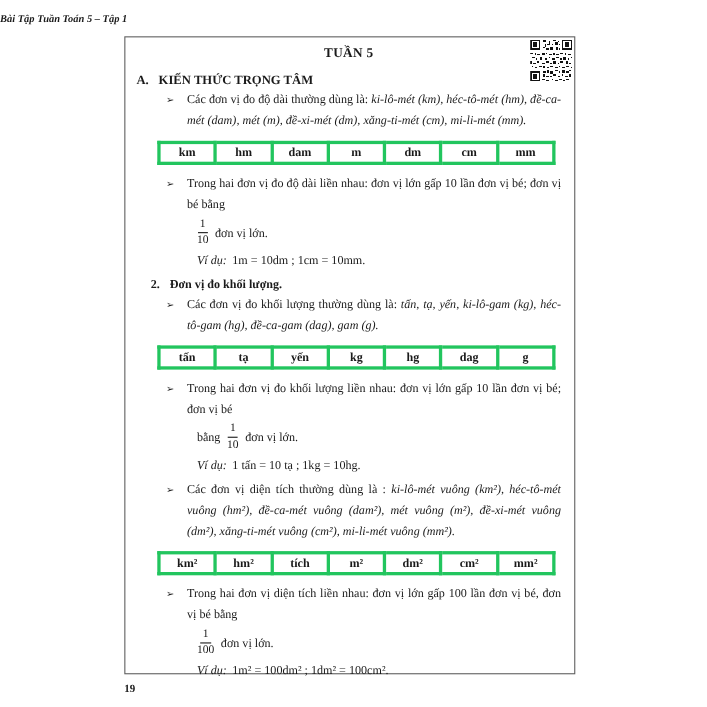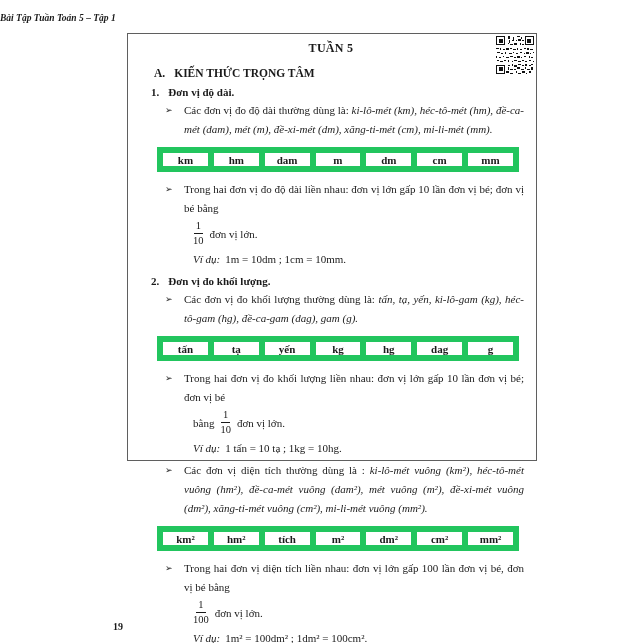--- a/index.html
+++ b/index.html
@@ -16,43 +16,43 @@
   .running-header {
     position: absolute;
     top: 13px; left: 0; right: 130px;
     text-align: left;
     font-weight: bold; font-style: italic;
     font-size: 9.5px;
   }
 
   .frame {
     position: absolute;
-    left: 127px; top: 33px;
-    width: 410px; height: 428px;
+    left: 113px; top: 33px;
+    width: 410px; height: 580px;
     border: 1.5px solid #5f5f5f;
     padding: 5px 12px 0 10px;
     background: #ffffff;
   }
 
   .qr {
     position: absolute;
     top: 2px; right: 2px;
     width: 38px; height: 38px;
   }
 
   .week-title {
     text-align: center;
     font-weight: bold;
     font-size: 12px;
     letter-spacing: 0.3px;
     margin: 2px 0 0 0;
   }
 
   .sec-heading {
-    margin: 11px 0 0 16px;
+    margin: 11px 0 0 0;
     font-weight: bold;
     font-size: 11.5px;
   }
   .sec-letter { margin-right: 9px; }
 
   .sub-heading {
     margin: 7px 0 0 13px;
     font-weight: bold;
     font-size: 11px;
   }
@@ -68,21 +68,21 @@
   .btext { flex: 1; text-align: justify; }
   .btext i { font-style: italic; }
 
   table.units {
     border-collapse: collapse;
     table-layout: fixed;
     width: 362px;
     margin: 8px 0 8px 19px;
   }
   table.units td {
-    border: 6px solid #22c55e;
+    border: 3px solid #22c55e;
     height: 19px;
     text-align: center;
     font-weight: bold;
     font-size: 11px;
     padding: 0;
   }
 
   .fracline {
     display: flex;
     align-items: center;
@@ -218,23 +218,20 @@
       <rect x="23" y="28" width="1" height="1"></rect>
       <rect x="25" y="27" width="2" height="1"></rect>
   </svg>
 
   <div class="week-title">TUẦN 5</div>
 
   <div class="sec-heading">
     <span class="sec-letter">A.</span><span>KIẾN THỨC TRỌNG TÂM</span>
   </div>
 
-  <div class="sub-heading">
-    <span class="sub-num">1.</span><span>Đơn vị độ dài.</span>
-  </div>
   <div class="bullet">
     <span class="marker">➢</span>
     <span class="btext"><span>Các đơn vị đo độ dài thường dùng là: </span><i>ki-lô-mét (km), héc-tô-mét (hm), đề-ca-mét (dam), mét (m), đề-xi-mét (dm), xăng-ti-mét (cm), mi-li-mét (mm).</i></span>
   </div>
   <table class="units">
     <tbody>
         <tr>
       <td>km</td>
       <td>hm</td>
       <td>dam</td>

